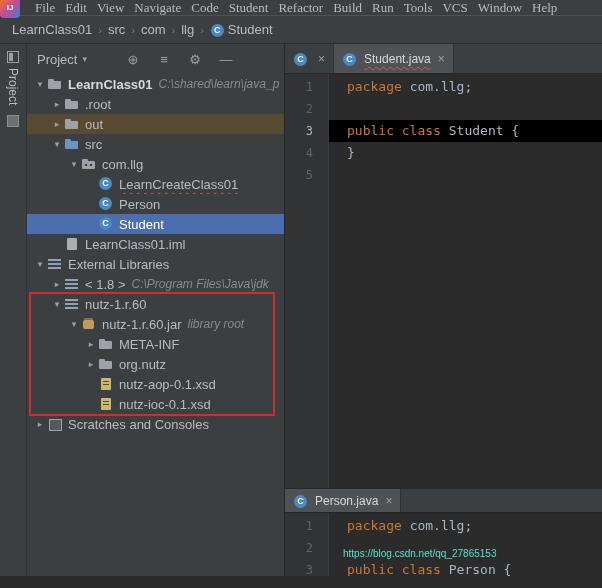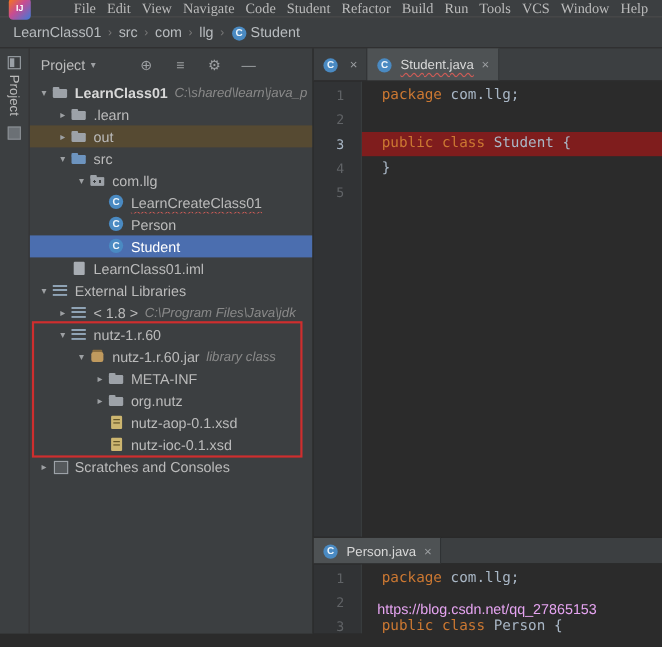--- a/index.html
+++ b/index.html
@@ -5,21 +5,21 @@
   * { box-sizing: border-box; margin: 0; padding: 0; }
   html,body { width:602px; height:588px; overflow:hidden; }
   body {
     background:#2b2b2b;
     font-family:"Liberation Sans", sans-serif;
     color:#bbbbbb;
     cursor:default;
   }
   
   .menubar { height:16px; background:#3c3f41; border-bottom:1px solid #515151;
-    display:flex; align-items:center; padding-left:8px; font-size:13px; white-space:nowrap;gap:24px; }
+    display:flex; align-items:center; padding-left:0; font-size:13px; white-space:nowrap; }
   .logo { width:20px; height:20px; border-radius:4px; flex:none;
     background:linear-gradient(135deg,#f97a12 0%,#c84c92 45%,#3b7bdb 100%);
     color:#fff; font-size:8px; font-weight:bold; line-height:20px; text-align:center; margin-right:10px; }
   .menu-item { padding:0 5px;font-family:Liberation Serif, serif; }
   
   .navbar { height:28px; background:#3c3f41; border-bottom:1px solid #2b2b2b;
     display:flex; align-items:center; padding-left:12px; font-size:13px; color:#b8bcbf; white-space:nowrap; }
   .crumb-sep { color:#7a7a7a; margin:0 6px; font-size:11px; }
   .crumb { color:#b8bcbf; }
   
@@ -80,29 +80,29 @@
   .tab { display:flex; align-items:center; padding:0 8px; gap:4px; font-size:12px; color:#bbb; border-right:1px solid #2f3234; }
   .tab.active { background:#4e5254; color:#d8d8d8; }
   .tab-close { color:#9da0a3; margin-left:3px; font-size:12px; }
   .editor { position:relative; flex:1; min-height:0; background:#2b2b2b; overflow:hidden;
     font-family:"DejaVu Sans Mono", monospace; font-size:13px; line-height:22px; }
   .gutter-bg { position:absolute; left:0; top:0; width:44px; height:100%; background:#313335; border-right:1px solid #3a3d3f; }
   .lines { position:relative; padding-top:2px; }
   .code-line { display:flex; height:22px; }
   .gutter { width:28px; flex:none; text-align:right; color:#606366; font-size:12px; }
   .code { flex:1; margin-left:16px; padding-left:18px; white-space:pre; }
-  .code-line.caret .code { background:#7f1d1d; }
+  .code-line.caret .code { background:#000000; }
   .code-line.caret .gutter { color:#a9b7c6; }
   .kw { color:#cc7832; }
   .pl { color:#a9b7c6; }
   
   .bottom { height:88px; flex:none; display:flex; flex-direction:column; border-top:1px solid #282828; }
   .bottom .tabbar { height:24px; }
-  .watermark { position:absolute; left:58px; top:30px; z-index:3; color:#f0abfc; opacity:.95;
-    font-family:"Liberation Sans",sans-serif; font-size:13px; }
+  .watermark { position:absolute; left:58px; top:30px; z-index:3; color:#5eead4; opacity:.95;
+    font-family:"Liberation Sans",sans-serif; font-size:10px; }
 </style>
 </head>
 <body>
 
 <div>
 
   <div class="menubar">
     <div class="logo">IJ</div>
     <div style="display:flex">
         <div class="menu-item">File</div>
@@ -160,21 +160,21 @@
       <div class="tree">
           <div class="tree-row" style="padding-left: 6px;">
             <span class="arrow">▾</span>
             <span class="ic ic-folder"></span>
             <span class="t-label bold">LearnClass01</span>
             <span class="t-hint">C:\shared\learn\java_p</span>
           </div>
           <div class="tree-row" style="padding-left: 23px;">
             <span class="arrow">▸</span>
             <span class="ic ic-folder"></span>
-            <span class="t-label">.learn</span>
+            <span class="t-label">.root</span>
           </div>
           <div class="tree-row highlight" style="padding-left: 23px;">
             <span class="arrow">▸</span>
             <span class="ic ic-folder"></span>
             <span class="t-label">out</span>
           </div>
           <div class="tree-row" style="padding-left: 23px;">
             <span class="arrow">▾</span>
             <span class="ic ic-src"></span>
             <span class="t-label">src</span>
@@ -217,21 +217,21 @@
           </div>
           <div class="tree-row" style="padding-left: 23px;">
             <span class="arrow">▾</span>
             <span class="ic ic-lib"></span>
             <span class="t-label">nutz-1.r.60</span>
           </div>
           <div class="tree-row" style="padding-left: 40px;">
             <span class="arrow">▾</span>
             <span class="ic ic-jar"></span>
             <span class="t-label">nutz-1.r.60.jar</span>
-            <span class="t-hint">library class</span>
+            <span class="t-hint">library root</span>
           </div>
           <div class="tree-row" style="padding-left: 57px;">
             <span class="arrow">▸</span>
             <span class="ic ic-folder"></span>
             <span class="t-label">META-INF</span>
           </div>
           <div class="tree-row" style="padding-left: 57px;">
             <span class="arrow">▸</span>
             <span class="ic ic-folder"></span>
             <span class="t-label">org.nutz</span>

